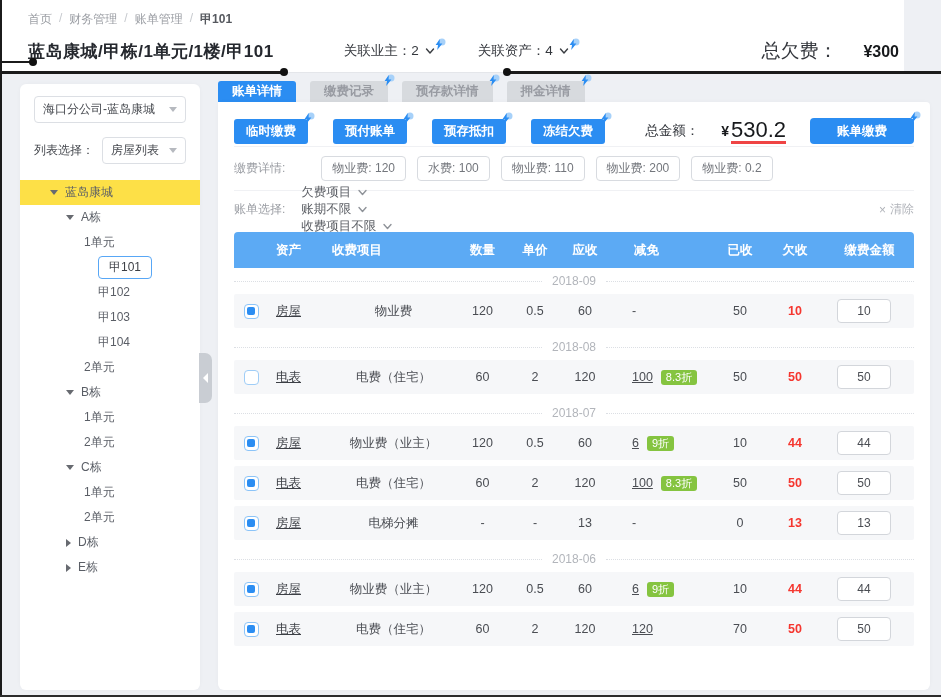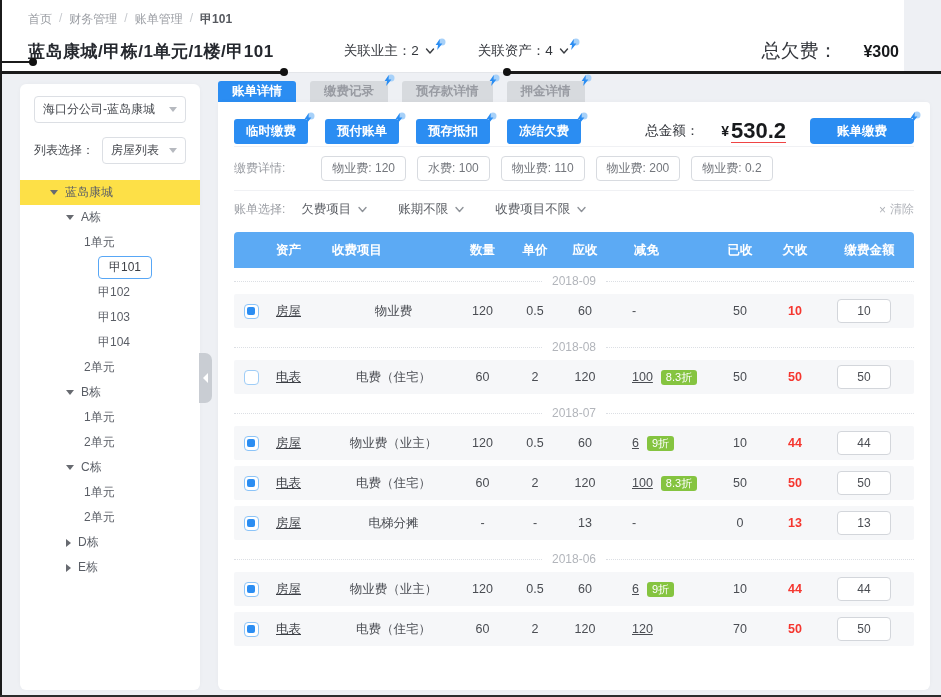--- a/index.html
+++ b/index.html
@@ -44,25 +44,25 @@
 
   
   .main { position:absolute; left:218px; top:80px; width:712px; height:610px; z-index:1; }
   .tabs { display:flex; gap:14px; height:22px; align-items:flex-end; }
   .tab { height:21px; padding:0 14px; display:flex; align-items:center; font-size:12.5px; border-radius:3px 3px 0 0; position:relative; cursor:pointer; }
   .tab.active { background:#2b8df2; color:#fff; font-weight:bold; }
   .tab.inactive { background:#d7dade; color:#989ba2; font-weight:bold; }
   .card { background:#fff; border-radius:0 4px 6px 6px; height:588px; padding:0 16px; position:relative; box-shadow:0 0 4px rgba(0,0,0,.03); }
 
   .actions-row { display:flex; align-items:center; padding-top:14px; height:44px; }
-  .act-btn { height:25px; padding:0 12px; background:#2b8df2; border:none; border-radius:3px; color:#fff; font-size:12.5px; font-weight:bold; margin-right:17px; position:relative; cursor:pointer; font-family:inherit; }
+  .act-btn { height:25px; padding:0 12px; background:#2b8df2; border:none; border-radius:3px; color:#fff; font-size:12.5px; font-weight:bold; margin-right:25px; position:relative; cursor:pointer; font-family:inherit; }
   .total-wrap { margin-left:auto; display:flex; align-items:center; }
   .total-label { font-size:13.5px; color:#34373d; margin-right:22px; }
   .total-cny { font-size:14px; font-weight:bold; color:#17191c; margin-right:2px; }
-  .total-value { font-size:22px; font-weight:bold; color:#17191c; border-bottom:1px solid #ef4444; line-height:1.05; }
+  .total-value { font-size:22px; font-weight:normal; color:#17191c; border-bottom:3px solid #ef4444; line-height:1.05; }
   .pay-btn { margin-left:24px; width:104px; height:26px; background:#2b8df2; border:none; border-radius:4px; color:#fff; font-size:12.5px; font-weight:bold; position:relative; cursor:pointer; font-family:inherit; }
 
   .detail-row { display:flex; align-items:center; border-top:1px solid #f0f1f4; border-bottom:1px solid #f0f1f4; padding:9px 0; gap:11px; }
   .row-label { font-size:12px; color:#9a9da3; margin-right:4px; white-space:nowrap; }
   .chip { border:1px solid #d8dbe0; border-radius:4px; padding:3px 10px; font-size:12px; color:#73767c; white-space:nowrap; }
 
   .filter-row { display:flex; align-items:center; height:37px; font-size:12.5px; color:#5d6066;justify-content:space-between; }
   .filter-item { display:flex; align-items:center; gap:6px; margin-right:30px; cursor:pointer; }
   .clear-btn { margin-left:auto; color:#b0b3b9; font-size:12px; display:flex; align-items:center; gap:4px; cursor:pointer; }
 
@@ -305,21 +305,21 @@
           <span class="chip">物业费: 120</span>
           <span class="chip">水费: 100</span>
           <span class="chip">物业费: 110</span>
           <span class="chip">物业费: 200</span>
           <span class="chip">物业费: 0.2</span>
         </span>
     </div>
 
     <div class="filter-row">
       <span class="row-label" style="margin-right:16px;">账单选择:</span>
-      <span id="filters" style="display:flex;">
+      <span id="filters" style="display:flex;flex-direction:column;">
           <span class="filter-item">
             <span>欠费项目</span>
             <svg width="11" height="11" viewBox="0 0 11 11">
               <polyline points="2,3.5 5.5,7.5 9,3.5" fill="none" stroke="#8f9399" stroke-width="1.4" stroke-linecap="round" stroke-linejoin="round"></polyline>
             </svg>
           </span>
           <span class="filter-item">
             <span>账期不限</span>
             <svg width="11" height="11" viewBox="0 0 11 11">
               <polyline points="2,3.5 5.5,7.5 9,3.5" fill="none" stroke="#8f9399" stroke-width="1.4" stroke-linecap="round" stroke-linejoin="round"></polyline>

